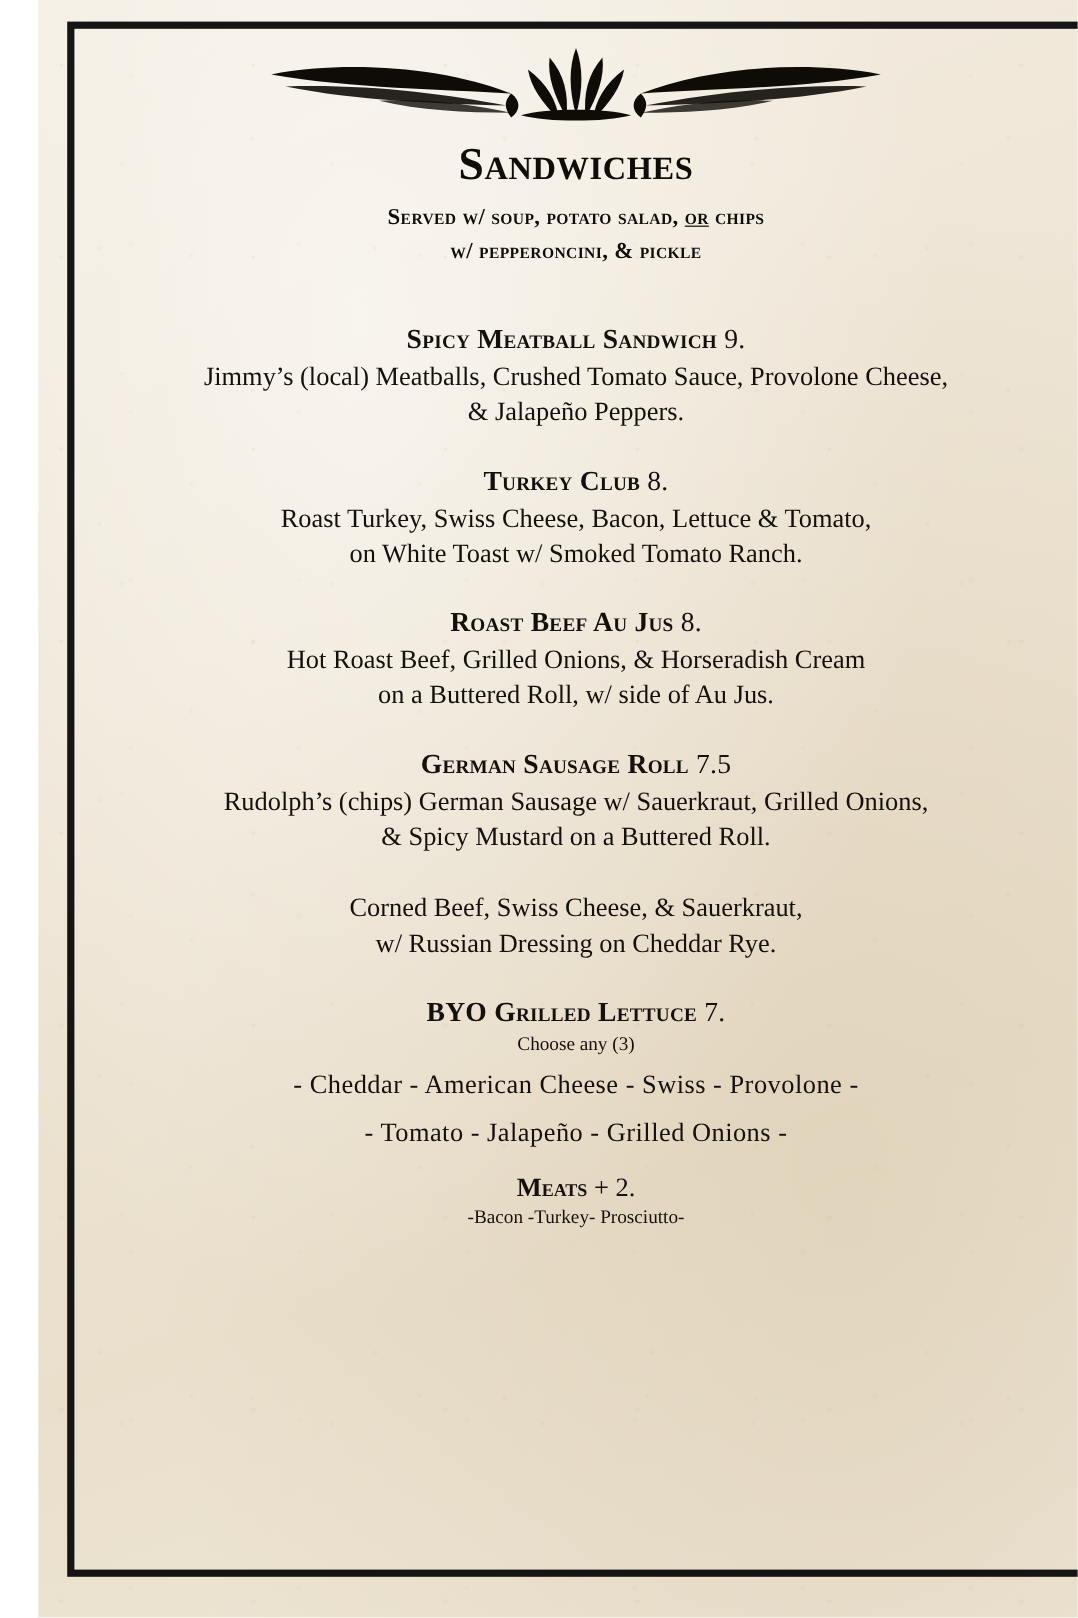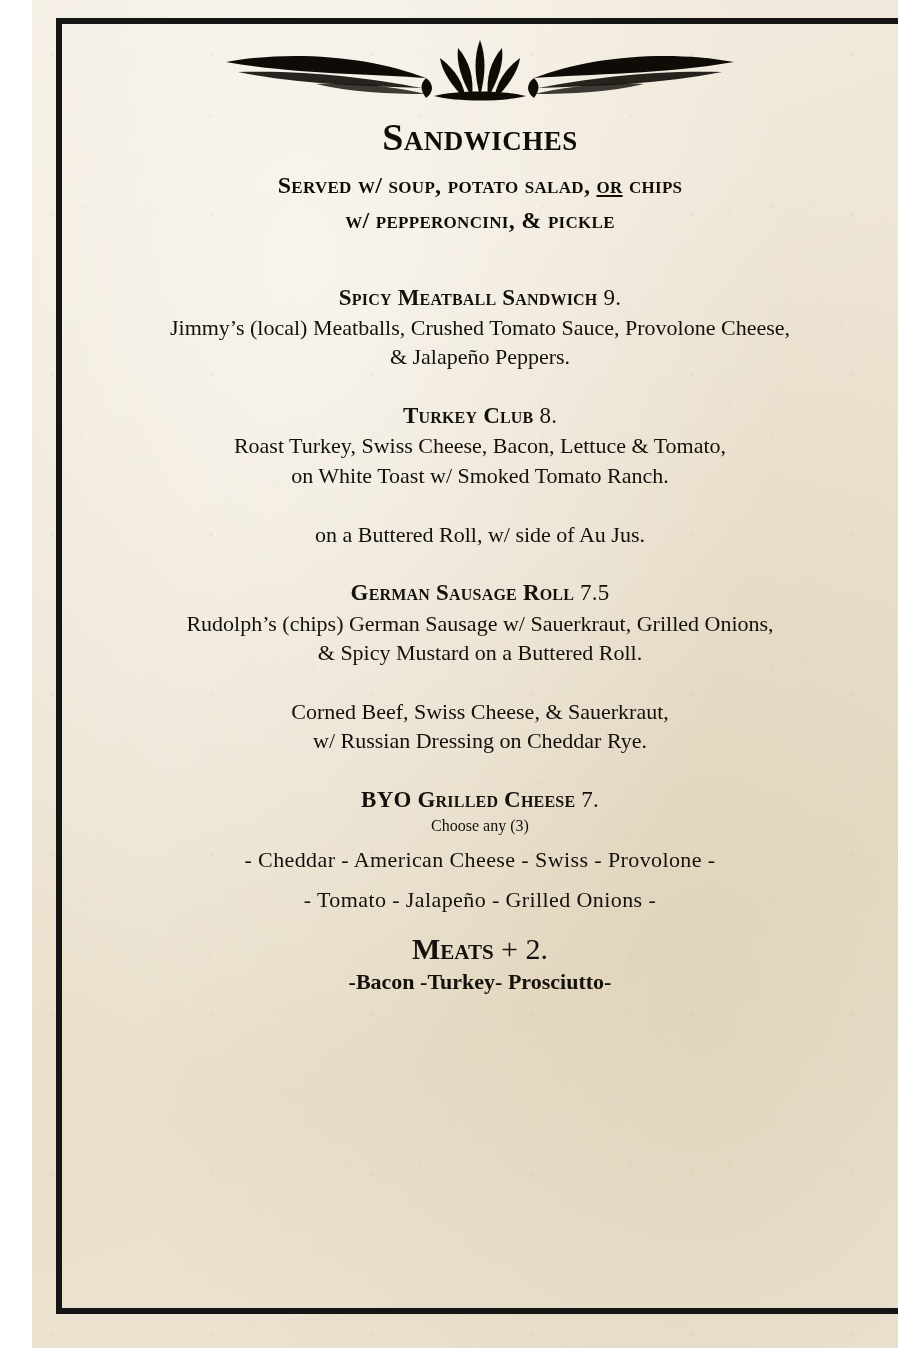--- a/index.html
+++ b/index.html
@@ -73,21 +73,21 @@
   .section-title {
     font-size: 38px;
     letter-spacing: .5px;
     font-variant: small-caps;
     font-weight: 700;
     margin: 2px 0 12px;
     line-height: 1;
     color: #100c08;
   }
   .served-line {
-    font-size: 24px;
+    font-size: 19px;
     font-variant: small-caps;
     font-weight: 700;
     letter-spacing: .3px;
     line-height: 1.45;
     margin: 0;
     color: #100c08;
   }
   .served-line .underline { text-decoration: underline; }
 
   
@@ -121,31 +121,30 @@
     line-height: 1.35;
     margin: 2px 0 8px;
   }
   .byo-row {
     font-size: 22px;
     line-height: 1.35;
     margin: 0 0 10px;
     letter-spacing: .4px;
   }
   .meats-name {
-    font-size: 30px;
+    font-size: 22px;
     font-variant: small-caps;
     font-weight: 700;
     margin: 18px 0 2px;
   }
   .meats-name .price { font-variant: normal; font-weight: 400; }
   .meats-row {
-    font-size: 22px;
+    font-size: 16px;
     line-height: 1.3;
     margin: 0;
-    font-weight: bold;
   }
 </style>
 </head>
 <body>
 
 <div class="menu-page">
   <div class="paper-texture"></div>
   <div class="border-frame"></div>
 
   <div class="content">
@@ -194,40 +193,45 @@
       <div class="item">
         <p class="item-name">
           <span>Turkey Club</span>
           <span class="price">8.</span>
         </p>
         <p class="item-desc">Roast Turkey, Swiss Cheese, Bacon, Lettuce &amp; Tomato,</p>
         <p class="item-desc">on White Toast w/ Smoked Tomato Ranch.</p>
       </div>
 
       <div class="item">
+        <p class="item-name">
+          <span>Roast Beef Au Jus</span>
+          <span class="price">8.</span>
+        </p>
+        <p class="item-desc">Hot Roast Beef, Grilled Onions, &amp; Horseradish Cream</p>
         <p class="item-desc">on a Buttered Roll, w/ side of Au Jus.</p>
       </div>
 
       <div class="item">
         <p class="item-name">
           <span>German Sausage Roll</span>
           <span class="price">7.5</span>
         </p>
         <p class="item-desc">Rudolph’s (chips) German Sausage w/ Sauerkraut, Grilled Onions,</p>
         <p class="item-desc">&amp; Spicy Mustard on a Buttered Roll.</p>
       </div>
 
       <div class="item">
         <p class="item-desc">Corned Beef, Swiss Cheese, &amp; Sauerkraut,</p>
         <p class="item-desc">w/ Russian Dressing on Cheddar Rye.</p>
       </div>
 
       <div class="item">
         <p class="item-name">
-          <span>BYO Grilled Cheese</span>
+          <span>BYO Grilled Lettuce</span>
           <span class="price">7.</span>
         </p>
         <p class="byo-sub">Choose any (3)</p>
         <p class="byo-row">-  Cheddar  -  American Cheese  -  Swiss  -  Provolone  -</p>
         <p class="byo-row">- Tomato -  Jalapeño -  Grilled Onions  -</p>
 
         <p class="meats-name">
           <span>Meats</span>
           <span class="price">+  2.</span>
         </p>

